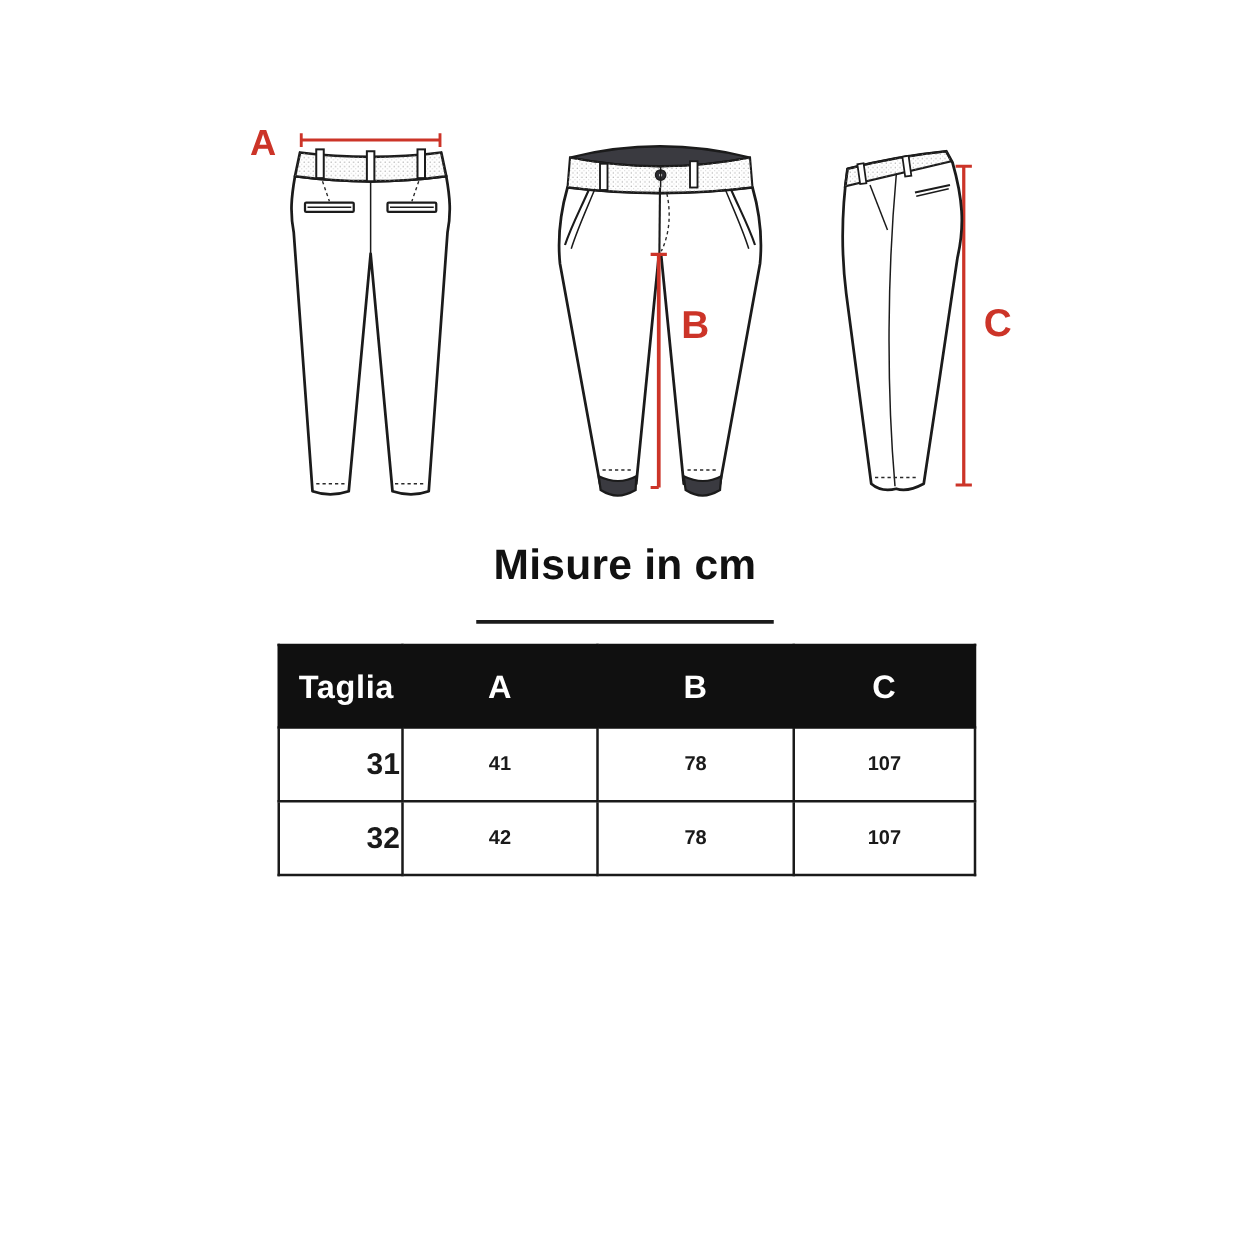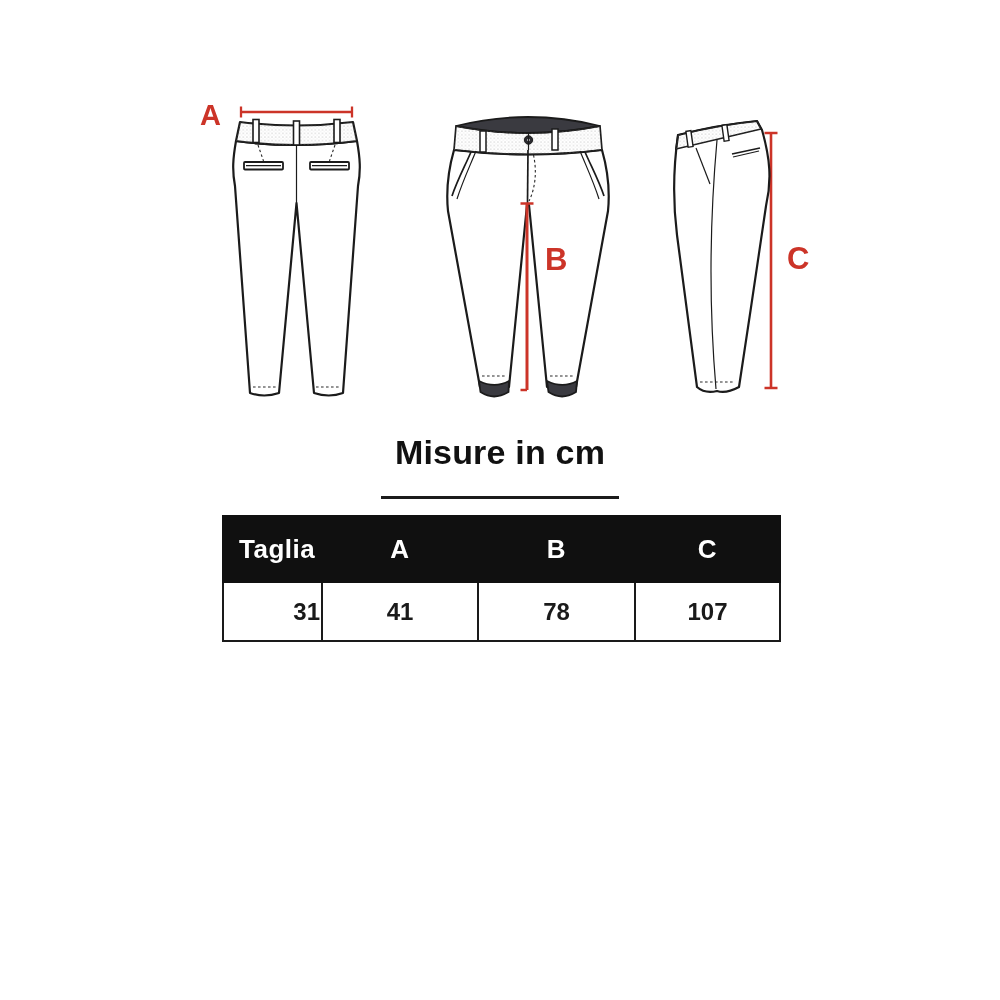--- a/index.html
+++ b/index.html
@@ -21,21 +21,21 @@
   .size-table{position:absolute;left:222px;top:515px;width:557px;
         border-collapse:collapse;table-layout:fixed;}
   .size-table col.c0{width:99px;}
   .size-table col.c1{width:156px;}
   .size-table col.c2{width:157px;}
   .size-table col.c3{width:145px;}
   .size-table th{background:#101010;color:#ffffff;font-weight:700;font-size:26px;
         height:62px;border:2px solid #101010;text-align:center;letter-spacing:.5px;}
   .size-table th.col-taglia{text-align:left;padding-left:15px;}
   .size-table td{border:2px solid #1a1a1a;background:#fff;text-align:center;
-        height:55px;font-weight:700;font-size:24px;color:#1a1a1a;}
+        height:55px;font-weight:700;font-size:16px;color:#1a1a1a;}
   .size-table td.size-cell{font-size:24px;text-align:right;}
 
   svg .outline{fill:#ffffff;stroke:#1b1b1b;stroke-width:2.2;stroke-linejoin:round;}
   svg .thin{fill:none;stroke:#1b1b1b;stroke-width:1.2;}
   svg .med{fill:none;stroke:#1b1b1b;stroke-width:1.7;}
   svg .dash{fill:none;stroke:#2a2a2a;stroke-width:1.1;stroke-dasharray:2.6 2.4;}
   svg .red{stroke:#cc3428;fill:none;}
   svg .darkfill{fill:#3a3a40;stroke:#1b1b1b;stroke-width:1.8;}
 </style>
 </head>
@@ -168,14 +168,20 @@
       <th>C</th>
     </tr>
   </thead>
   <tbody>
     <tr>
       <td class="size-cell">31</td>
       <td>41</td>
       <td>78</td>
       <td>107</td>
     </tr>
+    <tr>
+      <td class="size-cell">32</td>
+      <td>42</td>
+      <td>78</td>
+      <td>107</td>
+    </tr>
   </tbody>
 </table>
 
 </body></html>

